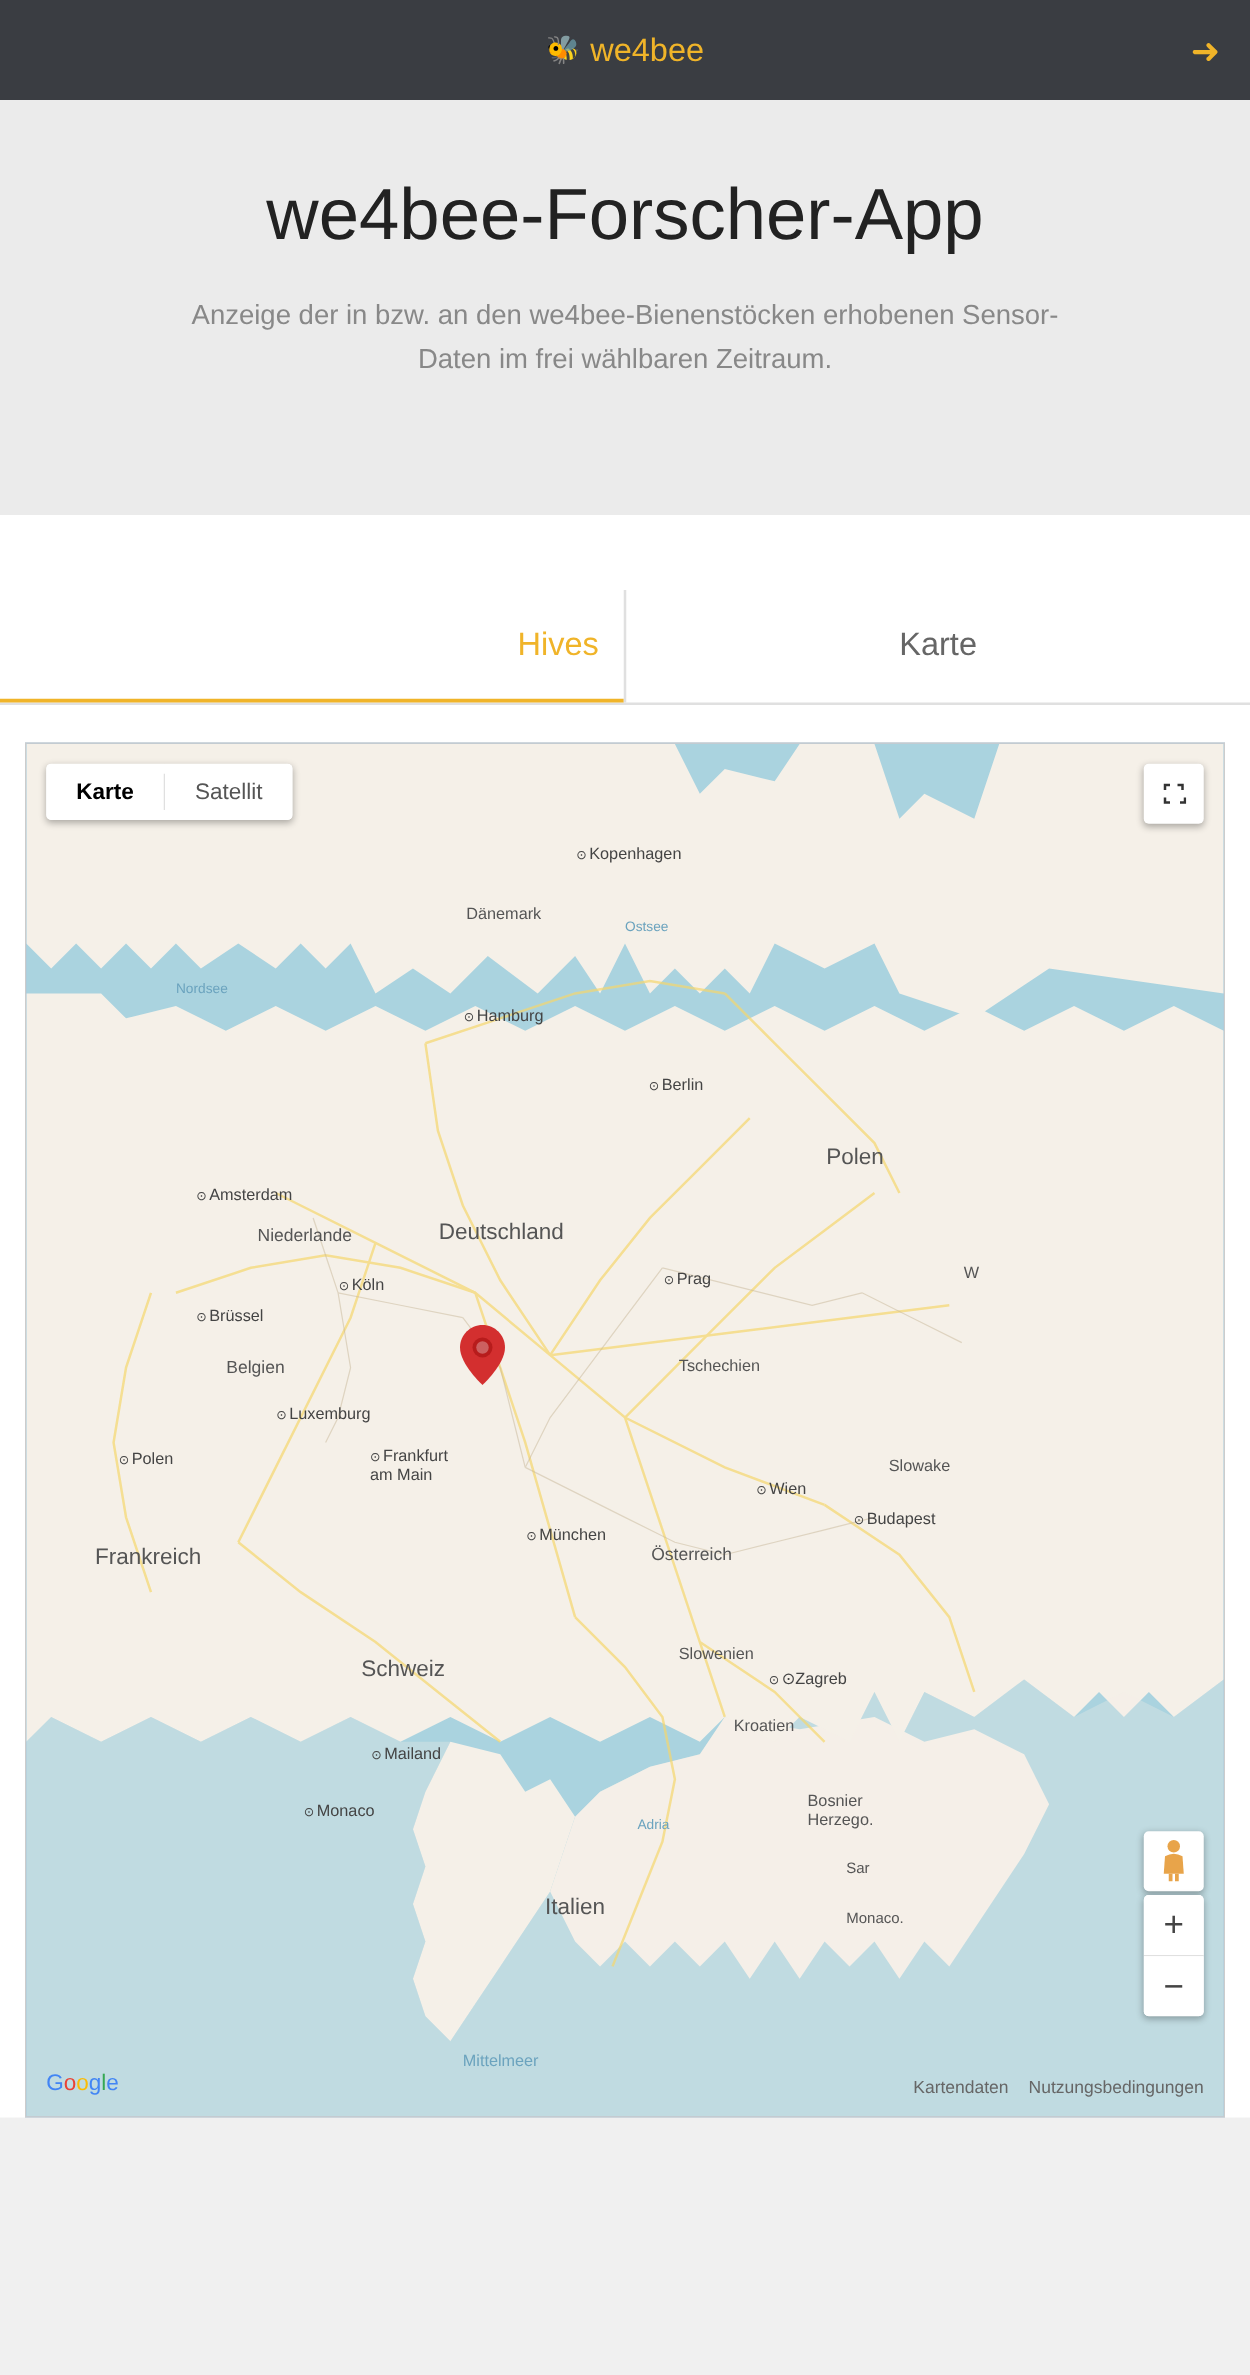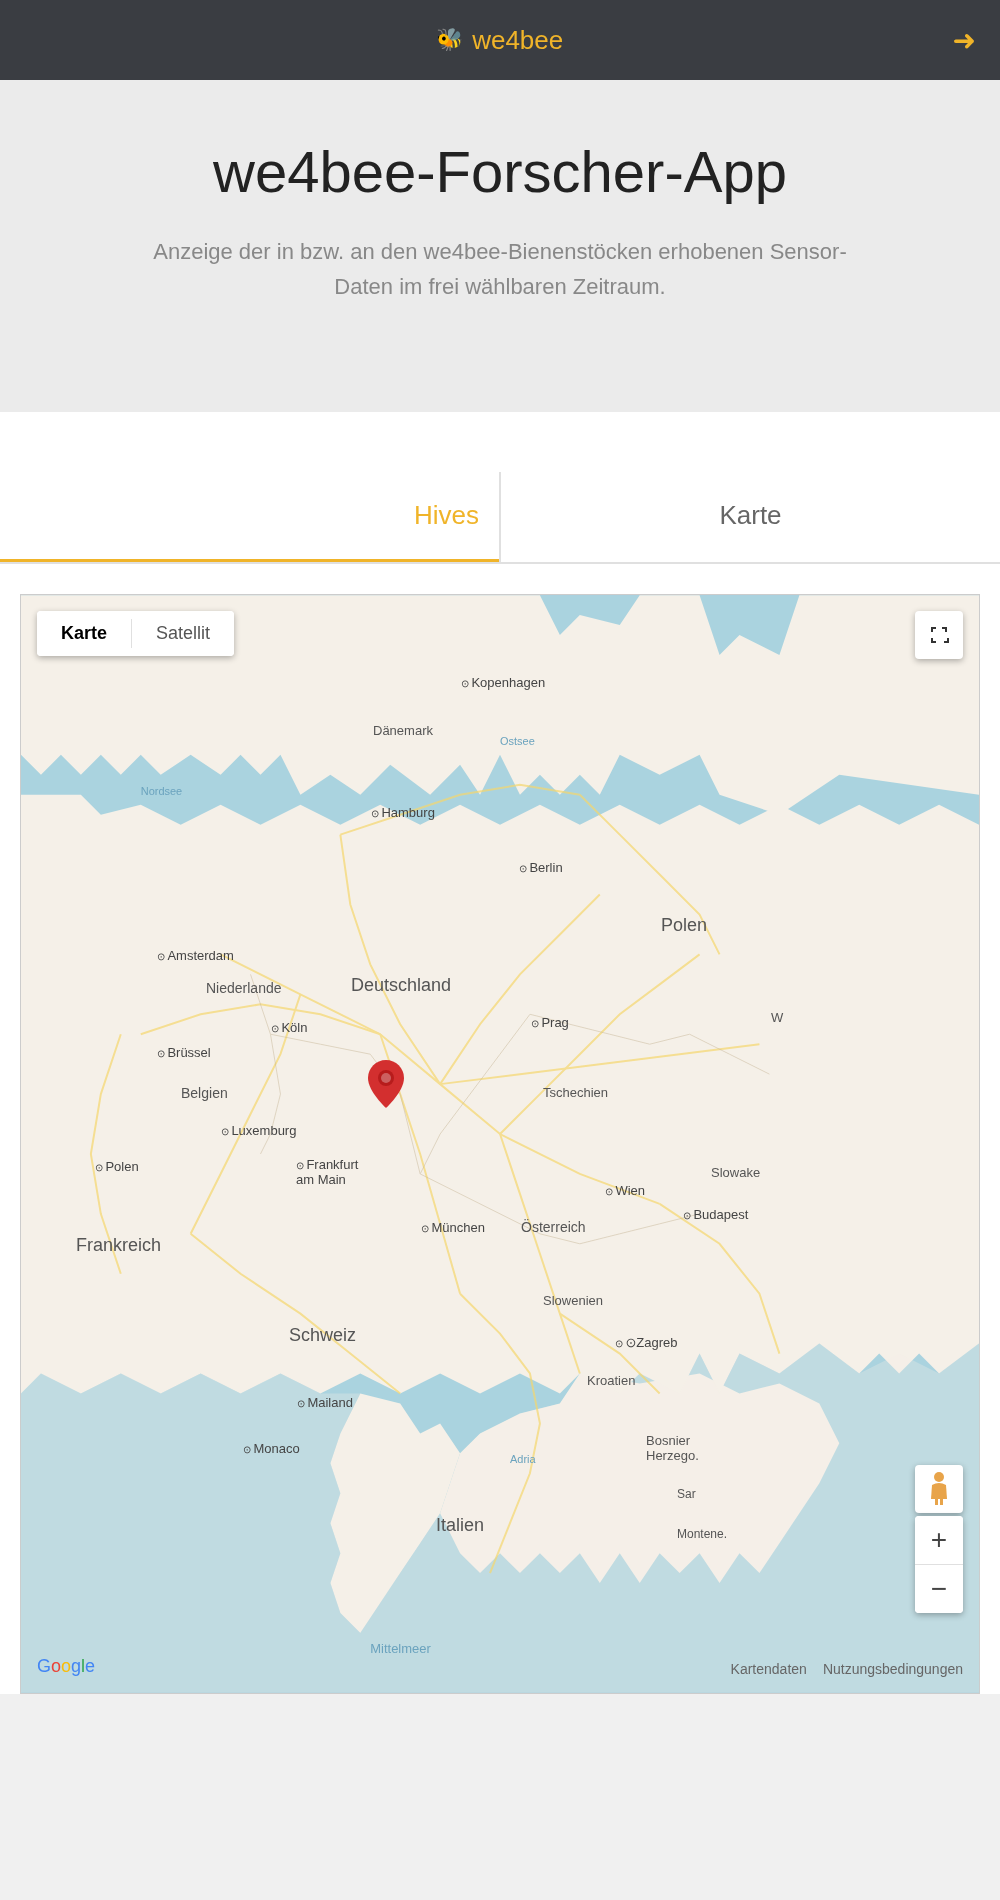--- a/index.html
+++ b/index.html
@@ -360,23 +360,23 @@
       </g>
     </svg>
 
     <div class="map-label country" style="left:330px; top:380px">Deutschland</div>
     <div class="map-label country" style="left:640px; top:320px">Polen</div>
     <div class="map-label country" style="left:55px; top:640px">Frankreich</div>
     <div class="map-label country" style="left:268px; top:730px">Schweiz</div>
     <div class="map-label" style="left:160px; top:490px; font-size:14px; color:#555">Belgien</div>
     <div class="map-label" style="left:185px; top:385px; font-size:14px; color:#555">Niederlande</div>
     <div class="map-label country" style="left:415px; top:920px">Italien</div>
-    <div class="map-label" style="left:500px; top:624px; font-size:14px; color:#555">Österreich</div>
+    <div class="map-label" style="left:500px; top:640px; font-size:14px; color:#555">Österreich</div>
     <div class="map-label" style="left:522px; top:490px; font-size:13px; color:#555">Tschechien</div>
-    <div class="map-label" style="left:522px; top:698px; font-size:13px; color:#555">Slowenien</div>
+    <div class="map-label" style="left:522px; top:720px; font-size:13px; color:#555">Slowenien</div>
     <div class="map-label" style="left:566px; top:778px; font-size:13px; color:#555">Kroatien</div>
     <div class="map-label" style="left:625px; top:838px; font-size:13px; color:#555">Bosnier<br>Herzego.</div>
     <div class="map-label" style="left:690px; top:570px; font-size:13px; color:#555">Slowake</div>
     <div class="map-label" style="left:750px; top:415px; font-size:13px; color:#555">W</div>
 
     <div class="map-label city" style="left:440px; top:80px">Kopenhagen</div>
     <div class="map-label" style="left:352px; top:128px; font-size:13px; color:#555">Dänemark</div>
     <div class="map-label city" style="left:350px; top:210px">Hamburg</div>
     <div class="map-label city" style="left:498px; top:265px">Berlin</div>
     <div class="map-label city" style="left:136px; top:353px">Amsterdam</div>
@@ -386,21 +386,21 @@
     <div class="map-label city" style="left:275px; top:562px">Frankfurt<br>am Main</div>
     <div class="map-label city" style="left:74px; top:564px">Polen</div>
     <div class="map-label city" style="left:400px; top:625px">München</div>
     <div class="map-label city" style="left:276px; top:800px">Mailand</div>
     <div class="map-label city" style="left:222px; top:846px">Monaco</div>
     <div class="map-label city" style="left:510px; top:420px">Prag</div>
     <div class="map-label city" style="left:584px; top:588px">Wien</div>
     <div class="map-label city" style="left:594px; top:740px">⊙Zagreb</div>
     <div class="map-label city" style="left:662px; top:612px">Budapest</div>
     <div class="map-label" style="left:656px; top:892px; font-size:12px; color:#555">Sar</div>
-    <div class="map-label" style="left:656px; top:932px; font-size:12px; color:#555">Montene.</div>
+    <div class="map-label" style="left:656px; top:932px; font-size:12px; color:#555">Monaco.</div>
 
     <div class="map-pin" style="left: 347px; top: 465px;">
       <svg class="pin-svg" viewBox="0 0 36 48" xmlns="http://www.w3.org/2000/svg">
         <path d="M18 0C8.06 0 0 8.06 0 18c0 13.5 18 30 18 30s18-16.5 18-30C36 8.06 27.94 0 18 0z" fill="#d32f2f"></path>
         <circle cx="18" cy="18" r="8" fill="#b71c1c"></circle>
         <circle cx="18" cy="18" r="5" fill="#fff" opacity="0.3"></circle>
       </svg>
     </div>
 
     <div class="map-type-controls">

